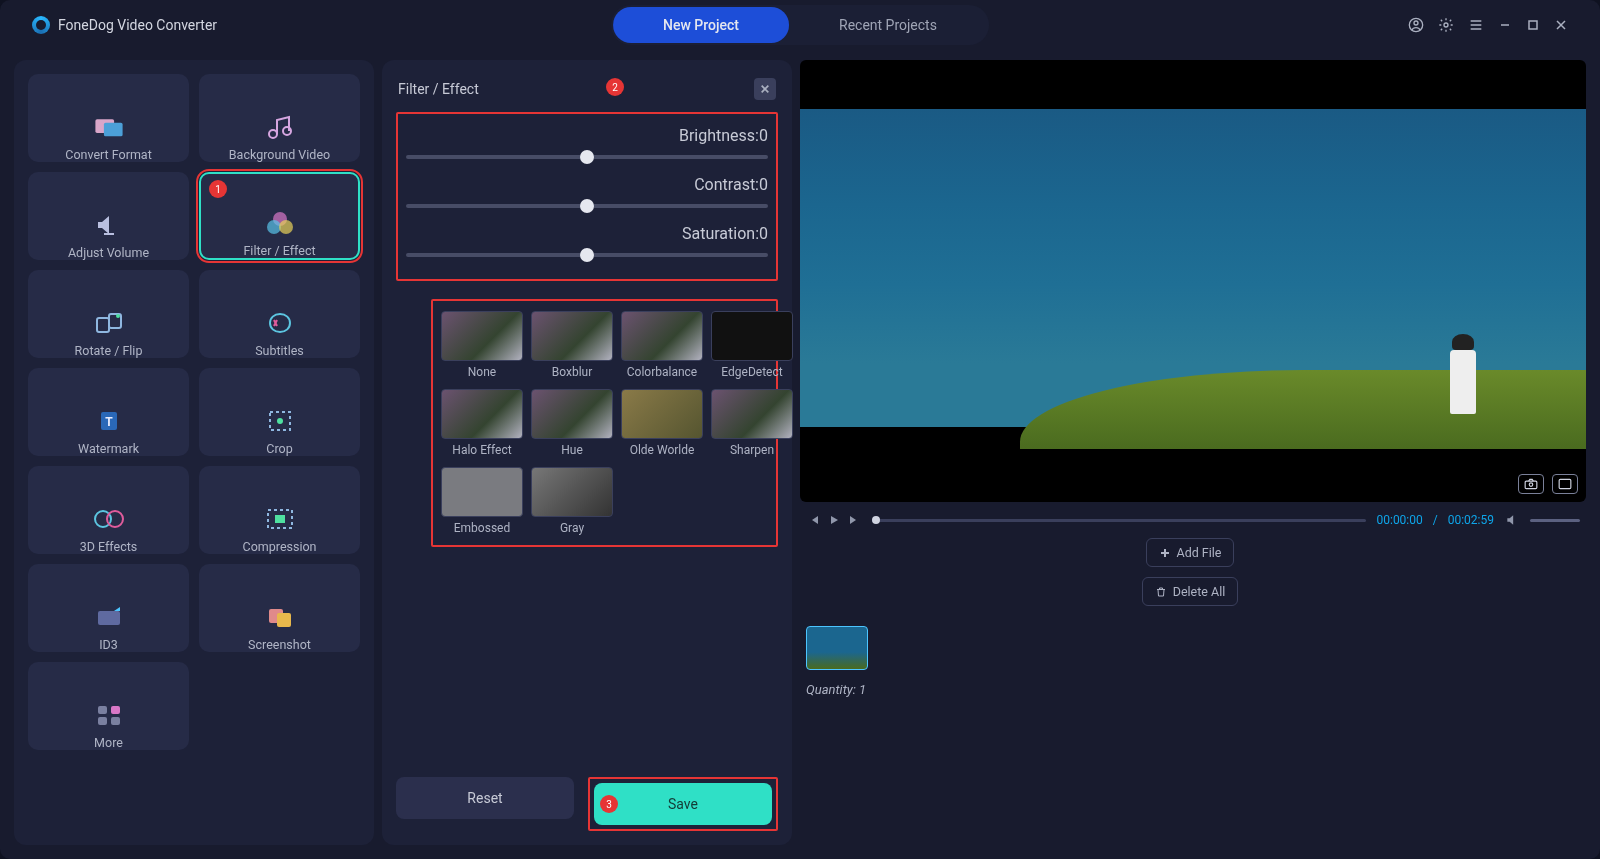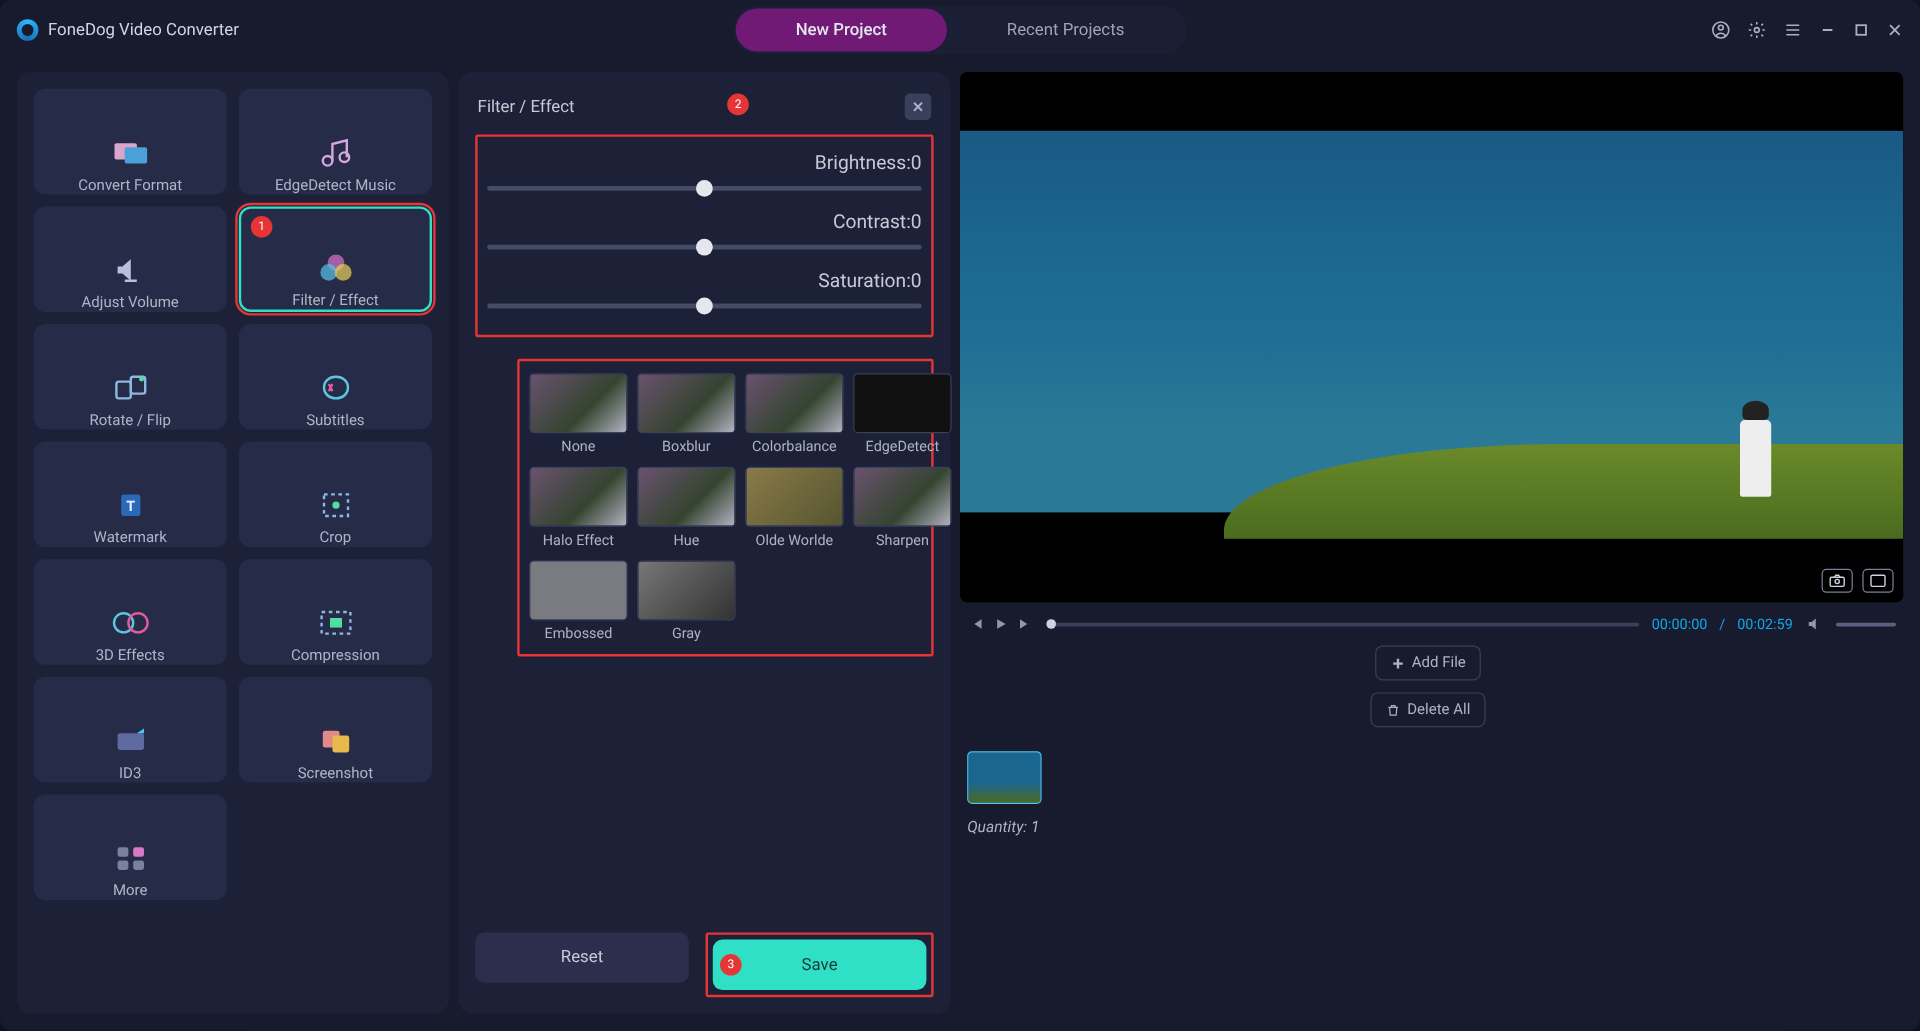--- a/index.html
+++ b/index.html
@@ -19,41 +19,41 @@
     border-radius: 10px;
     display: flex;
     flex-direction: column;
     overflow: hidden;
   }
   
   .titlebar {
     height: 50px;
     display: flex;
     align-items: center;
-    padding: 0 14px;
+    padding: 0 32px;
     position: relative;
   }
   .brand { display: flex; align-items: center; gap: 8px; color: #d3d6e0; font-size: 14px; }
   .brand-logo {
     width: 18px; height: 18px; border-radius: 50%;
     background: conic-gradient(#29b8ff, #1a6fb3, #29b8ff);
     position: relative;
   }
   .brand-logo::after {
     content: ""; position: absolute; inset: 4px; background: #181b2e; border-radius: 50%;
   }
   .tabs {
     position: absolute; left: 50%; transform: translateX(-50%);
     display: flex; background: #1b1f35; border-radius: 22px; padding: 2px;
   }
   .tab {
     padding: 10px 50px; border-radius: 20px; cursor: pointer; font-size: 14px;
     color: #9fa4b5;
   }
-  .tab.active { background: #701a75; color: #e5e7ef; font-weight: 500; }
+  .tab.active { background: #1d4ed8; color: #e5e7ef; font-weight: 500; }
   .title-right { margin-left: auto; display: flex; align-items: center; gap: 14px; }
   .title-right .icon { width: 16px; height: 16px; color: #aab0c0; cursor: pointer; display: flex; align-items:center; justify-content:center; }
   .winbtn { width: 14px; height: 14px; color: #aab0c0; cursor: pointer; display:flex; align-items:center; justify-content:center; }
 
   
   .main {
     flex: 1;
     display: grid;
     grid-template-columns: 360px 410px 1fr;
     gap: 8px;
@@ -260,21 +260,21 @@
           <span>Convert Format</span>
         </div>
         <div class="tool">
           <span class="icn">
             <svg width="30" height="26" viewBox="0 0 30 26" fill="none" stroke="#d6a6e0" stroke-width="2">
               <circle cx="8" cy="20" r="4"></circle>
               <circle cx="22" cy="17" r="4"></circle>
               <path d="M12 20V6l12-3v14"></path>
             </svg>
           </span>
-          <span>EdgeDetect Music</span>
+          <span>Background Video</span>
         </div>
         <div class="tool">
           <span class="icn">
             <svg width="30" height="26" viewBox="0 0 30 26" fill="none">
               <path d="M15 4L8 10H4v6h4l7 6V4z" fill="#b9bfe0"></path>
               <path d="M10 22h10" stroke="#b9bfe0" stroke-width="2"></path>
             </svg>
           </span>
           <span>Adjust Volume</span>
         </div>

